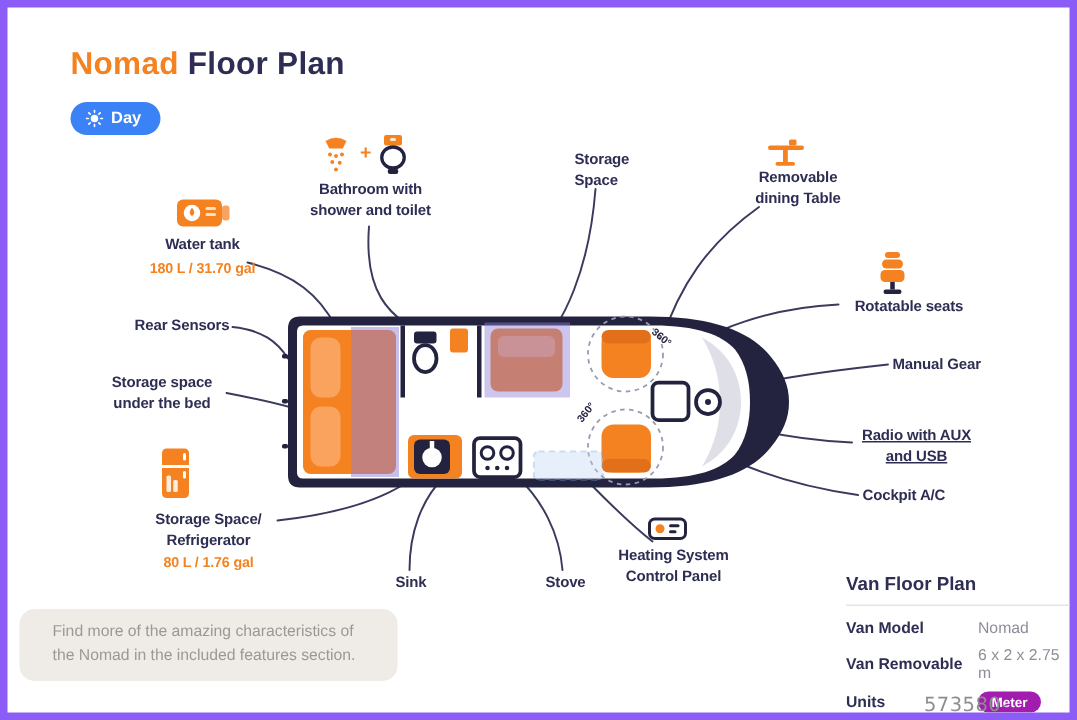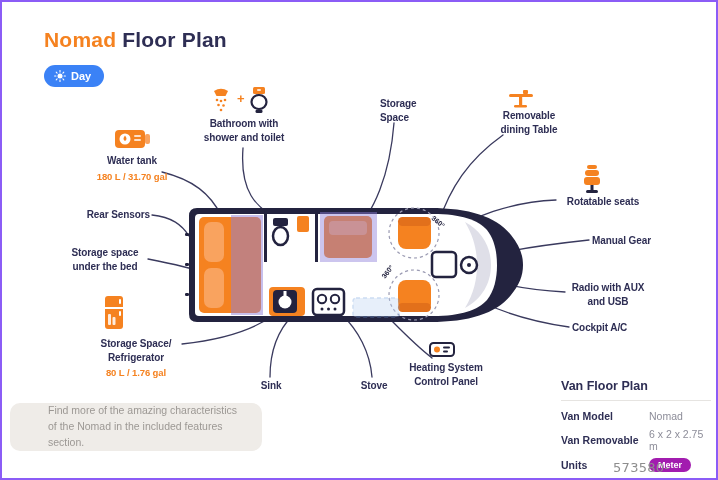--- a/index.html
+++ b/index.html
@@ -1,18 +1,18 @@
 <!DOCTYPE html>
 <html><head>
 <meta charset="utf-8">
 <style>
   html,body{margin:0;padding:0;background:#fff;}
   .stage{
     position:relative;width:718px;height:480px;background:#FFFFFF;
-    border:2px solid #8b5cf6;box-sizing:border-box;overflow:hidden;
+    border:5px solid #8b5cf6;box-sizing:border-box;overflow:hidden;
     font-family:"Liberation Sans",sans-serif;
   }
   
   .title{position:absolute;left:42px;top:26px;font-size:21px;font-weight:700;letter-spacing:.2px;}
   .title .accent{color:#F58220;}
   .title .rest{color:#2E2E54;font-weight:600;}
   .day-btn{
     position:absolute;left:42px;top:63px;height:22px;padding:0 13px 0 10px;
     background:#3b82f6;border:none;border-radius:12px;color:#fff;
     font-family:inherit;font-size:11px;font-weight:700;display:flex;align-items:center;gap:5px;cursor:pointer;
@@ -40,26 +40,26 @@
   .co-underbed{left:62px;top:244px;width:82px;}
   .fridge-icon{position:absolute;left:100px;top:292px;}
   .co-fridge{left:84px;top:335px;width:100px;}
   .co-sink{left:250px;top:377px;width:38px;}
   .co-stove{left:352px;top:377px;width:40px;}
   .heating-icon{position:absolute;left:426px;top:339px;}
   .co-heating{left:400px;top:359px;width:88px;}
   .seat-icon{position:absolute;left:578px;top:162px;}
   .co-rotatable{left:556px;top:193px;width:90px;}
   .co-manualgear{left:590px;top:232px;width:72px;}
-  .co-radio{left:566px;top:279px;width:80px;}
+  .co-radio{left:566px;top:279px;width:80px;text-decoration:underline;}
   .co-cockpit{left:570px;top:319px;width:80px;}
   
   .note{
     position:absolute;left:8px;top:401px;width:252px;height:48px;background:#EFECE8;
-    border-radius:10px;display:flex;align-items:center;padding:0 14px 0 38px;box-sizing:border-box;
+    border-radius:10px;display:flex;align-items:center;padding:0 14px 0 22px;box-sizing:border-box;
     color:#9C9894;font-size:10.5px;font-weight:500;line-height:1.5;
   }
   
   .details{position:absolute;left:559px;top:377px;width:150px;}
   .details h3{font-size:12.5px;color:#2E2E54;margin:0 0 7px;font-weight:700;}
   .details .sep{border-top:1px solid #E6E4E1;margin-bottom:9px;}
   .drow{display:flex;align-items:center;margin-bottom:6px;font-size:10.5px;}
   .drow .dl{color:#2E2E54;font-weight:700;width:88px;flex:none;}
   .drow .dv{color:#8D8D99;font-weight:500;}
   .badge{background:#a21caf;color:#fff;font-size:9px;font-weight:700;padding:2px 9px;border-radius:9px;}

